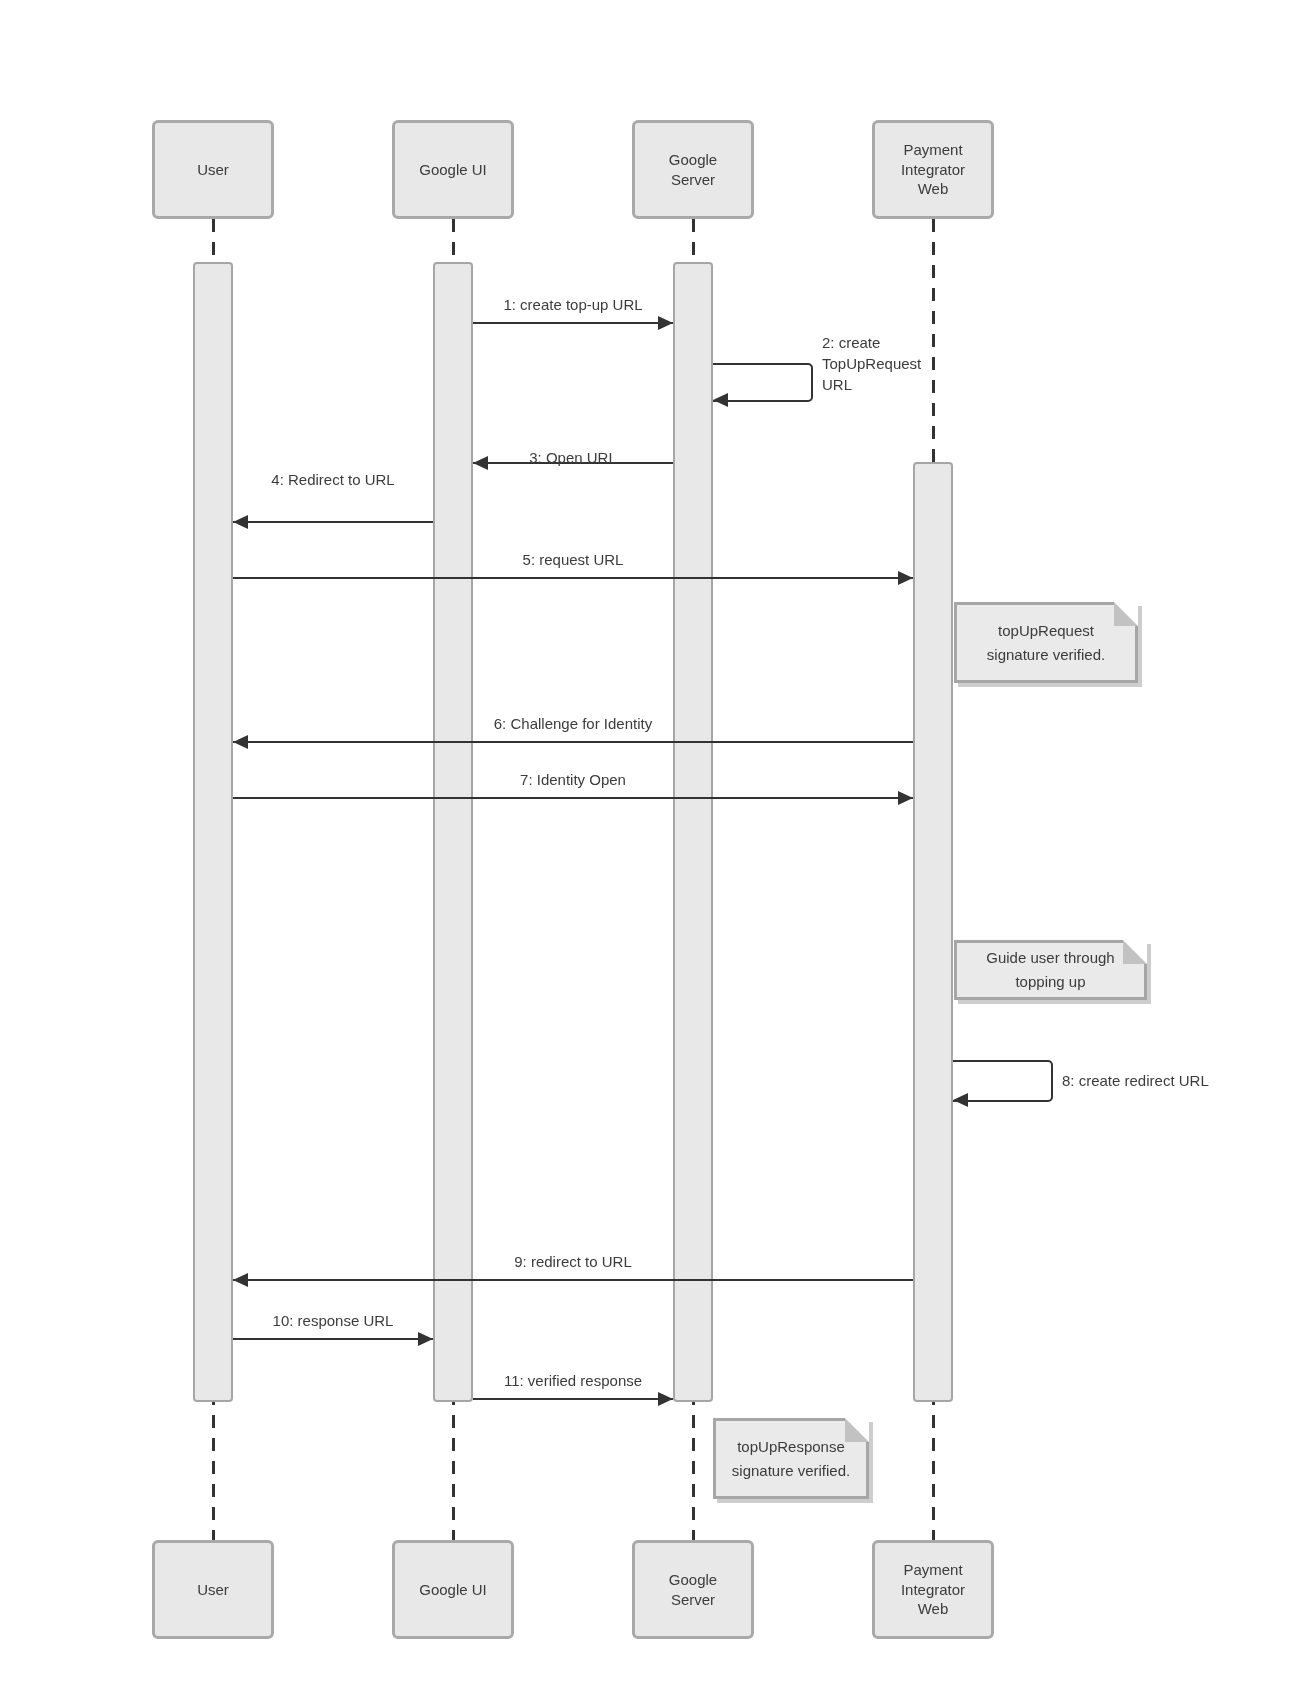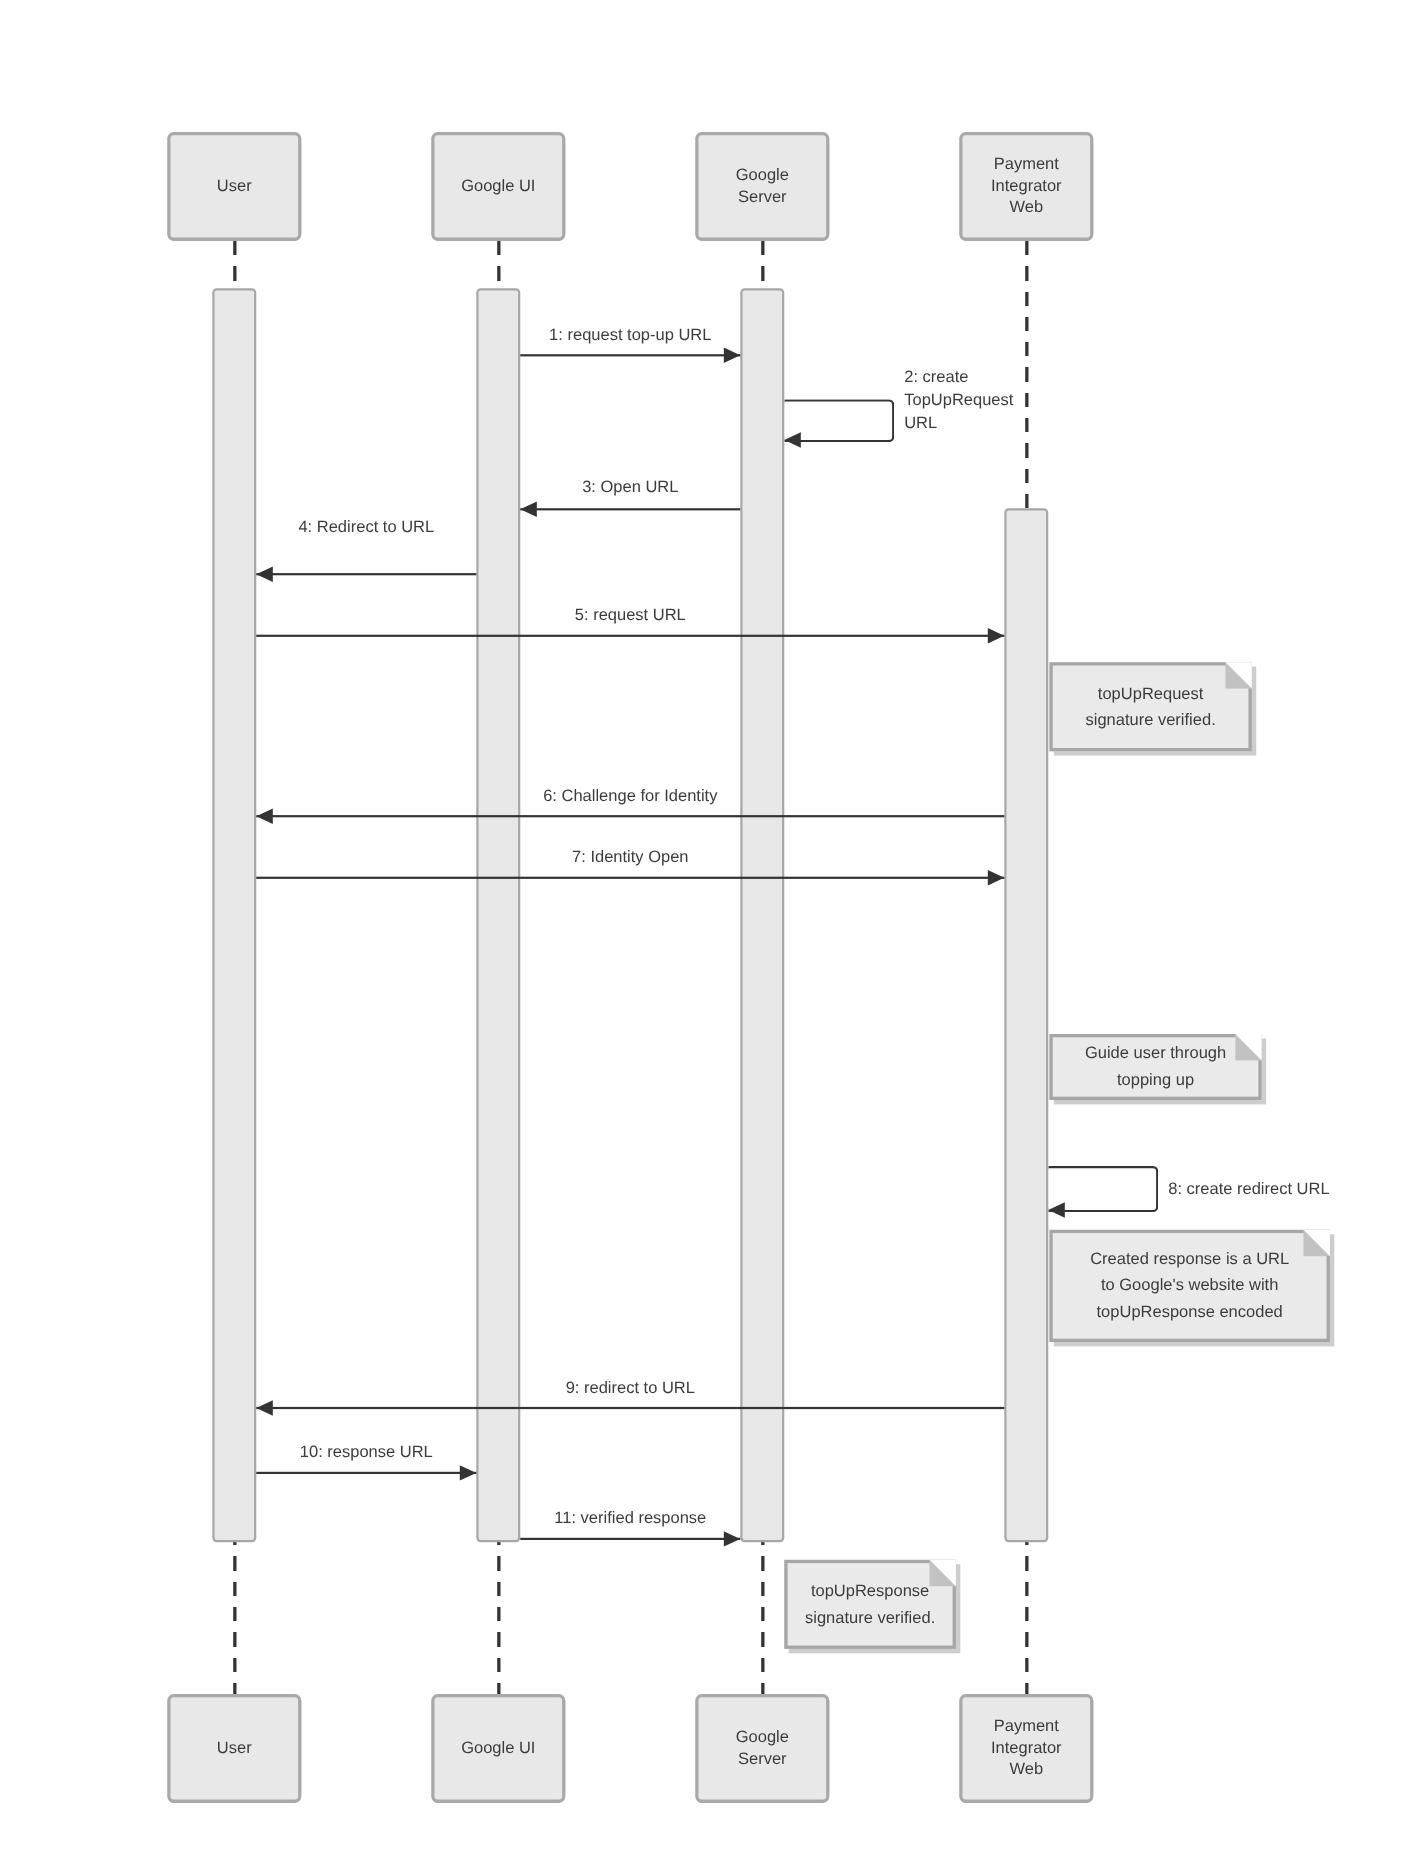--- a/index.html
+++ b/index.html
@@ -90,33 +90,33 @@
     </div>
   <div class="pbox" style="left:632px;top:1540px">
       <span>Google Server</span>
     </div>
   <div class="pbox" style="left:872px;top:1540px">
       <span>Payment Integrator Web</span>
     </div>
 
   <div class="mline" style="left:473px;top:322px;width:200px"></div>
   <div class="ah right" style="left:658px;top:316px"></div>
-  <div class="mlabel" style="left:573px;top:295px">1: request top-up URL</div>
+  <div class="mlabel" style="left:573px;top:295px">1: create top-up URL</div>
 
   <div class="loop" style="left:713px;top:363px;width:100px;height:39px"></div>
   <div class="ah left" style="left:713px;top:393px"></div>
   <div class="looplabel" style="left:822px;top:332px">
     <div class="ln">2: create</div>
     <div class="ln">TopUpRequest</div>
     <div class="ln">URL</div>
   </div>
 
   <div class="mline" style="left:473px;top:462px;width:200px"></div>
   <div class="ah left" style="left:473px;top:456px"></div>
-  <div class="mlabel" style="left:573px;top:433px">3: Open URL</div>
+  <div class="mlabel" style="left:573px;top:448px">3: Open URL</div>
 
   <div class="mline" style="left:233px;top:521px;width:200px"></div>
   <div class="ah left" style="left:233px;top:515px"></div>
   <div class="mlabel" style="left:333px;top:470px">4: Redirect to URL</div>
 
   <div class="mline" style="left:233px;top:577px;width:680px"></div>
   <div class="ah right" style="left:898px;top:571px"></div>
   <div class="mlabel" style="left:573px;top:550px">5: request URL</div>
 
   <div class="note" style="left:954px;top:602px;width:184px;height:81px">
@@ -135,25 +135,20 @@
 
   <div class="note" style="left:954px;top:940px;width:193px;height:60px">
     <div class="ln">Guide user through</div>
     <div class="ln">topping up</div>
   </div>
 
   <div class="loop" style="left:953px;top:1060px;width:100px;height:42px"></div>
   <div class="ah left" style="left:953px;top:1093px"></div>
   <div class="looplabel" style="left:1062px;top:1070px">8: create redirect URL</div>
 
-  <div class="note" style="left:954px;top:1118px;width:255px;height:102px">
-    <div class="ln">Created response is a URL</div>
-    <div class="ln">to Google's website with</div>
-    <div class="ln">topUpResponse encoded</div>
-  </div>
 
   <div class="mline" style="left:233px;top:1279px;width:680px"></div>
   <div class="ah left" style="left:233px;top:1273px"></div>
   <div class="mlabel" style="left:573px;top:1252px">9: redirect to URL</div>
 
   <div class="mline" style="left:233px;top:1338px;width:200px"></div>
   <div class="ah right" style="left:418px;top:1332px"></div>
   <div class="mlabel" style="left:333px;top:1311px">10: response URL</div>
 
   <div class="mline" style="left:473px;top:1398px;width:200px"></div>

